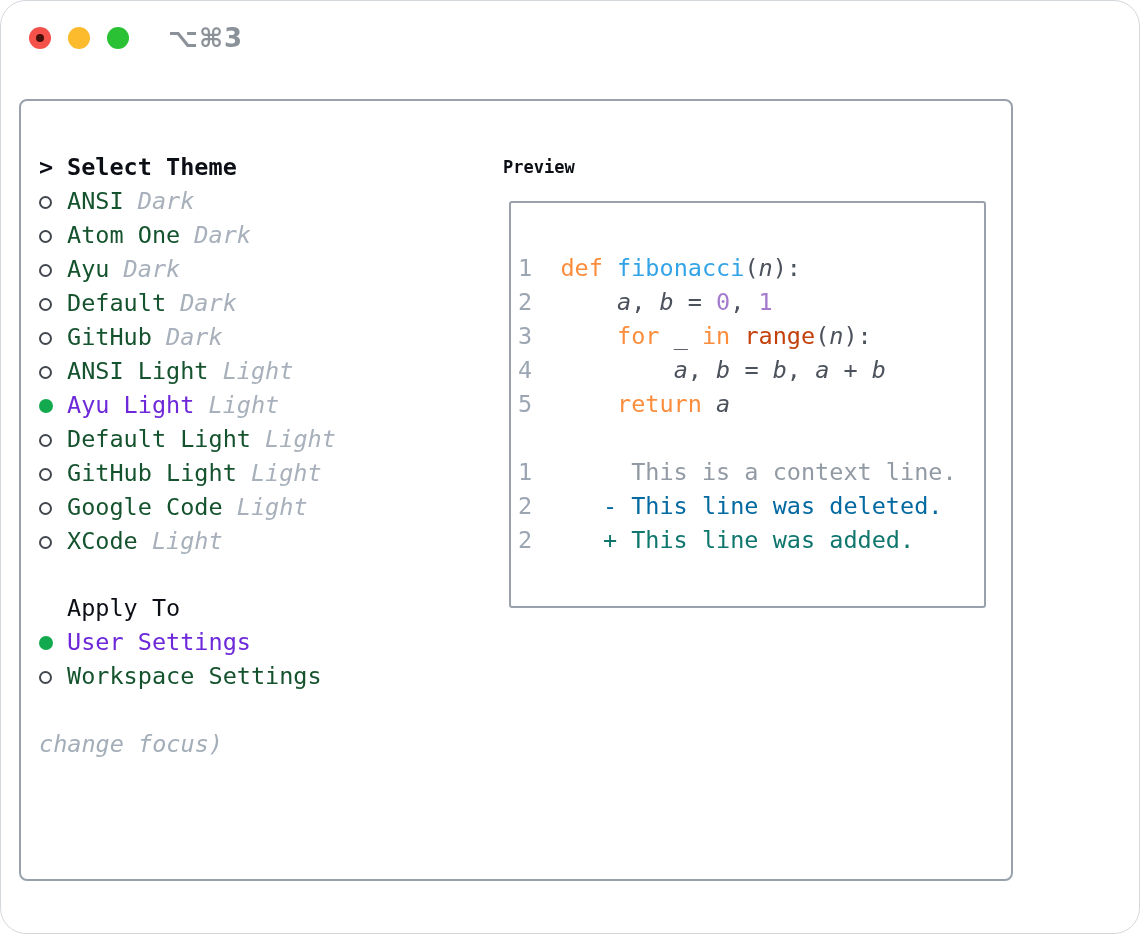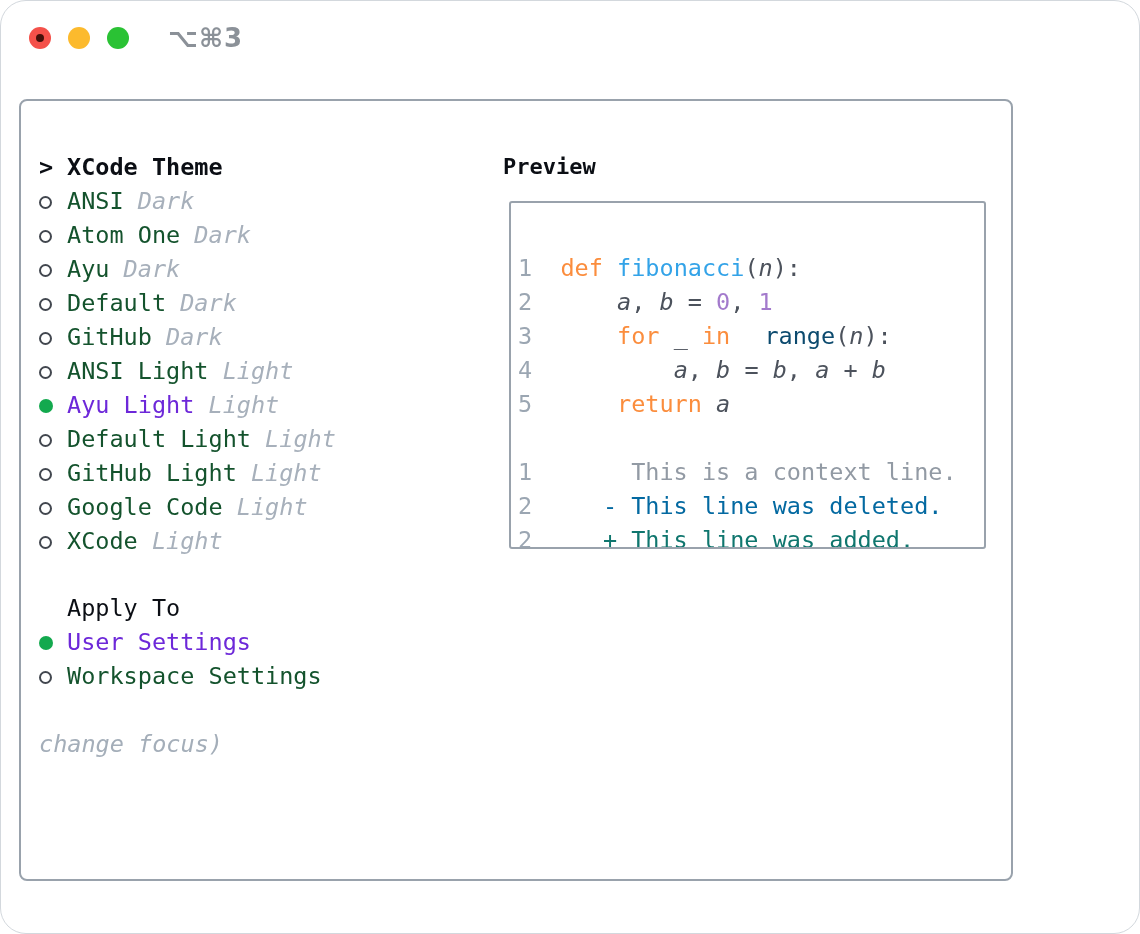--- a/index.html
+++ b/index.html
@@ -28,28 +28,28 @@
   .dot{display:inline-block;width:14px;height:14px;background:#13a94e;border-radius:50%;}
   .tname{color:#14532d;}
   .tname.sel{color:#6d28d9;}
   .variant{color:#a7b0bb;font-style:italic;}
   .spacer33{height:33px;}
   .spacer34{height:34px;}
   .indent{display:inline-block;width:28px;}
   .hint{color:#a4aeb9;font-style:italic;}
 
   
-  .preview-hdr{position:absolute;left:482px;top:49px;font-size:22px;line-height:34px;font-weight:bold;color:#0b0e14;white-space:nowrap;}
-  .pbox{position:absolute;left:488px;top:100px;width:477px;height:348px;border:2px solid #99a2ac;border-radius:3px;box-sizing:border-box;padding:48px 0 0 7px;overflow:hidden;}
+  .preview-hdr{position:absolute;left:482px;top:49px;font-size:17px;line-height:34px;font-weight:bold;color:#0b0e14;white-space:nowrap;}
+  .pbox{position:absolute;left:488px;top:100px;width:477px;height:407px;border:2px solid #99a2ac;border-radius:3px;box-sizing:border-box;padding:48px 0 0 7px;overflow:hidden;}
   .pline{height:34px;font-size:23.5px;line-height:34px;white-space:pre;}
   .ln{display:inline-block;width:3ch;color:#9ba6b2;}
   .kw{color:#fb8d3d;}
   .fn{color:#33a3e8;}
   .num{color:#a37acc;}
-  .bi{color:#0c4a6e;margin-left:20px;}
+  .bi{color:#c2410c;}
   .pl{color:#4c525c;}
   .id{color:#4c525c;font-style:italic;}
   .ctx{color:#929aa4;text-align:center;}
   .del{color:#0369a1;}
   .add{color:#0f766e;}
 </style>
 </head>
 <body>
 
 <div class="window">
@@ -58,21 +58,21 @@
     <div class="tl-btn tl-red"></div>
     <div class="tl-btn tl-yellow"></div>
     <div class="tl-btn tl-green"></div>
     <span class="shortcut">⌥⌘3</span>
   </div>
 
   <div class="panel">
 
     <div class="left-col">
       <div class="row hdr">
-        <span class="marker-box prompt">&gt;</span><span>XCode Theme</span>
+        <span class="marker-box prompt">&gt;</span><span>Select Theme</span>
       </div>
 
       <div id="theme-list">
           <div class="row"><span class="marker-box"><span class="ring"></span></span><span class="tname">ANSI</span><span class="variant"> Dark</span></div>
           <div class="row"><span class="marker-box"><span class="ring"></span></span><span class="tname">Atom One</span><span class="variant"> Dark</span></div>
           <div class="row"><span class="marker-box"><span class="ring"></span></span><span class="tname">Ayu</span><span class="variant"> Dark</span></div>
           <div class="row"><span class="marker-box"><span class="ring"></span></span><span class="tname">Default</span><span class="variant"> Dark</span></div>
           <div class="row"><span class="marker-box"><span class="ring"></span></span><span class="tname">GitHub</span><span class="variant"> Dark</span></div>
           <div class="row"><span class="marker-box"><span class="ring"></span></span><span class="tname">ANSI Light</span><span class="variant"> Light</span></div>
           <div class="row"><span class="marker-box"><span class="dot"></span></span><span class="tname sel">Ayu Light</span><span class="variant"> Light</span></div>

